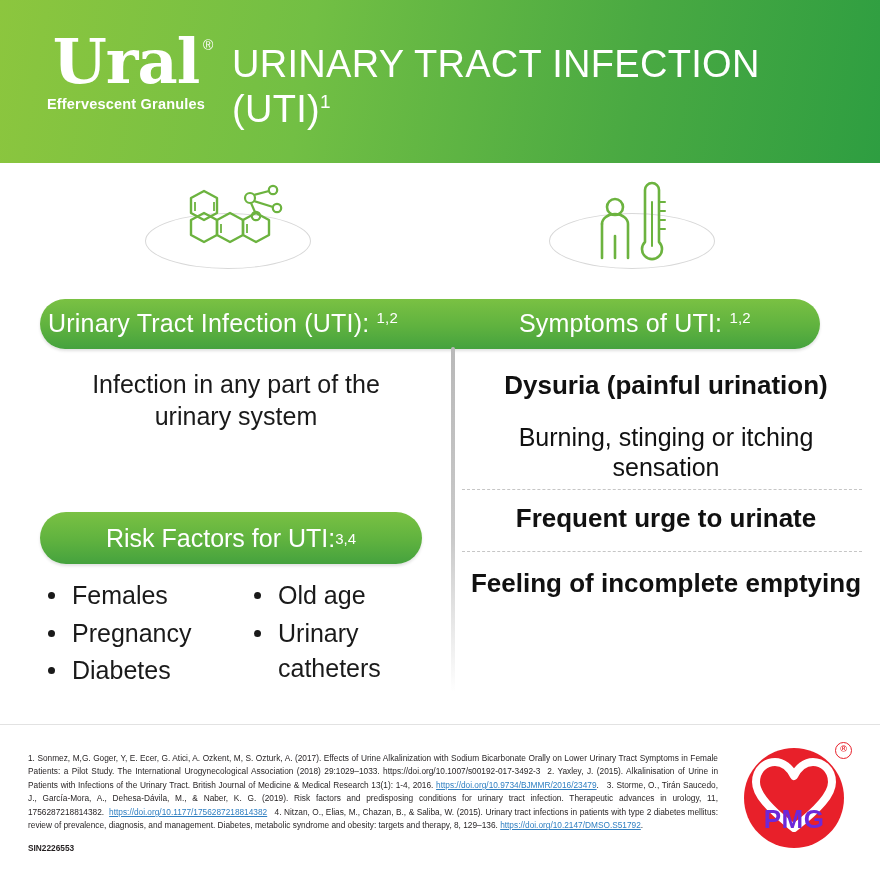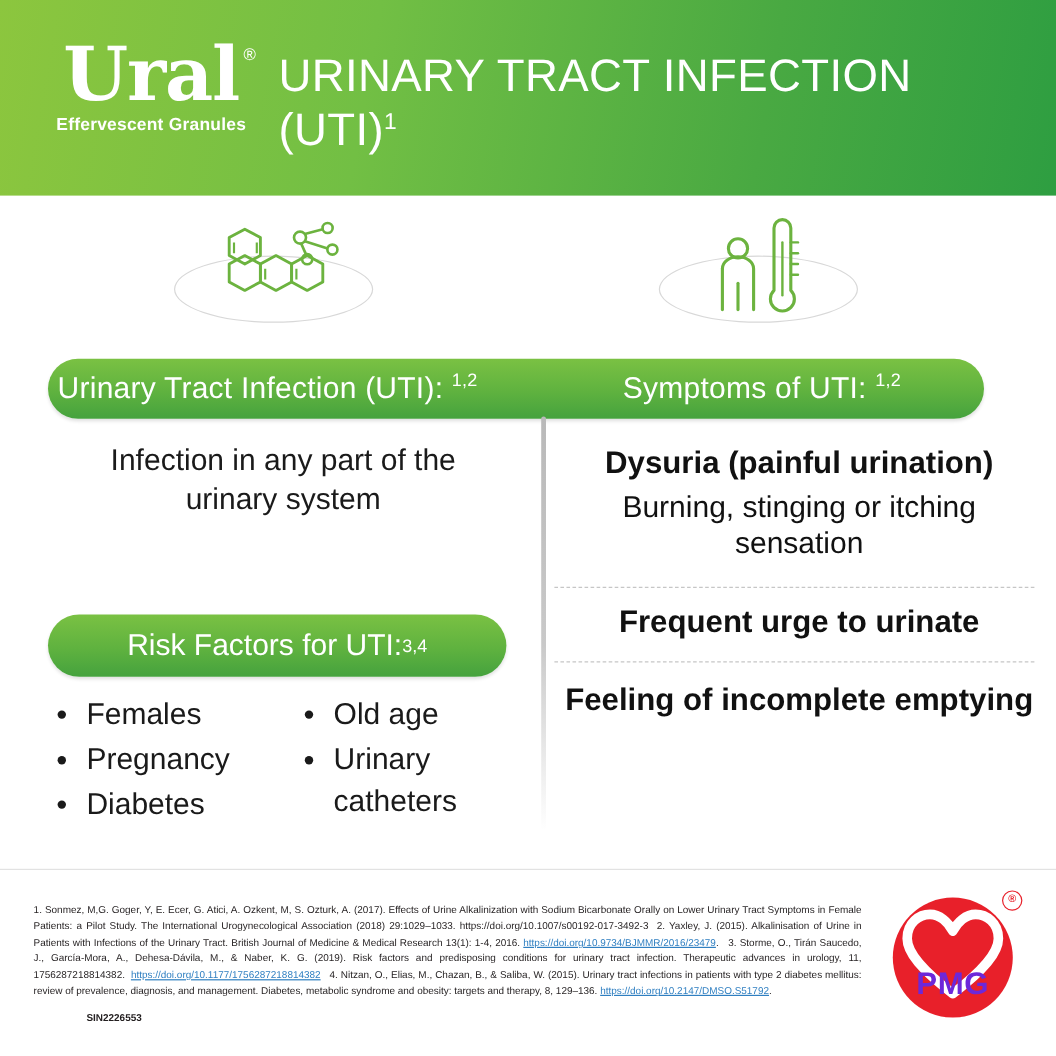--- a/index.html
+++ b/index.html
@@ -187,21 +187,21 @@
   .sym-3 { top: 568px; }
   .sym-lead {
     font-size: 26px;
     font-weight: 700;
     line-height: 1.22;
   }
   .sym-sub {
     font-size: 25px;
     font-weight: 400;
     line-height: 1.22;
-    margin-top: 6px;
+    margin-top: 20px;
   }
   .h-divider {
     position: absolute;
     left: 462px;
     width: 400px;
     border-top: 1.4px dashed #c6c6c6;
   }
   .hd-1 { top: 489px; }
   .hd-2 { top: 551px; }
 
@@ -225,21 +225,20 @@
   .refs a, .refs .link {
     color: #2f7fc1;
     text-decoration: underline;
   }
   .sin-code {
     position: absolute;
     left: 28px; top: 843px;
     font-size: 8.3px;
     font-weight: 700;
     color: #231f20;
-    margin-left: 44px;
   }
 
   
   .pmg {
     position: absolute;
     left: 744px; top: 742px;
     width: 108px; height: 108px;
   }
   .pmg-circle {
     position: absolute;

